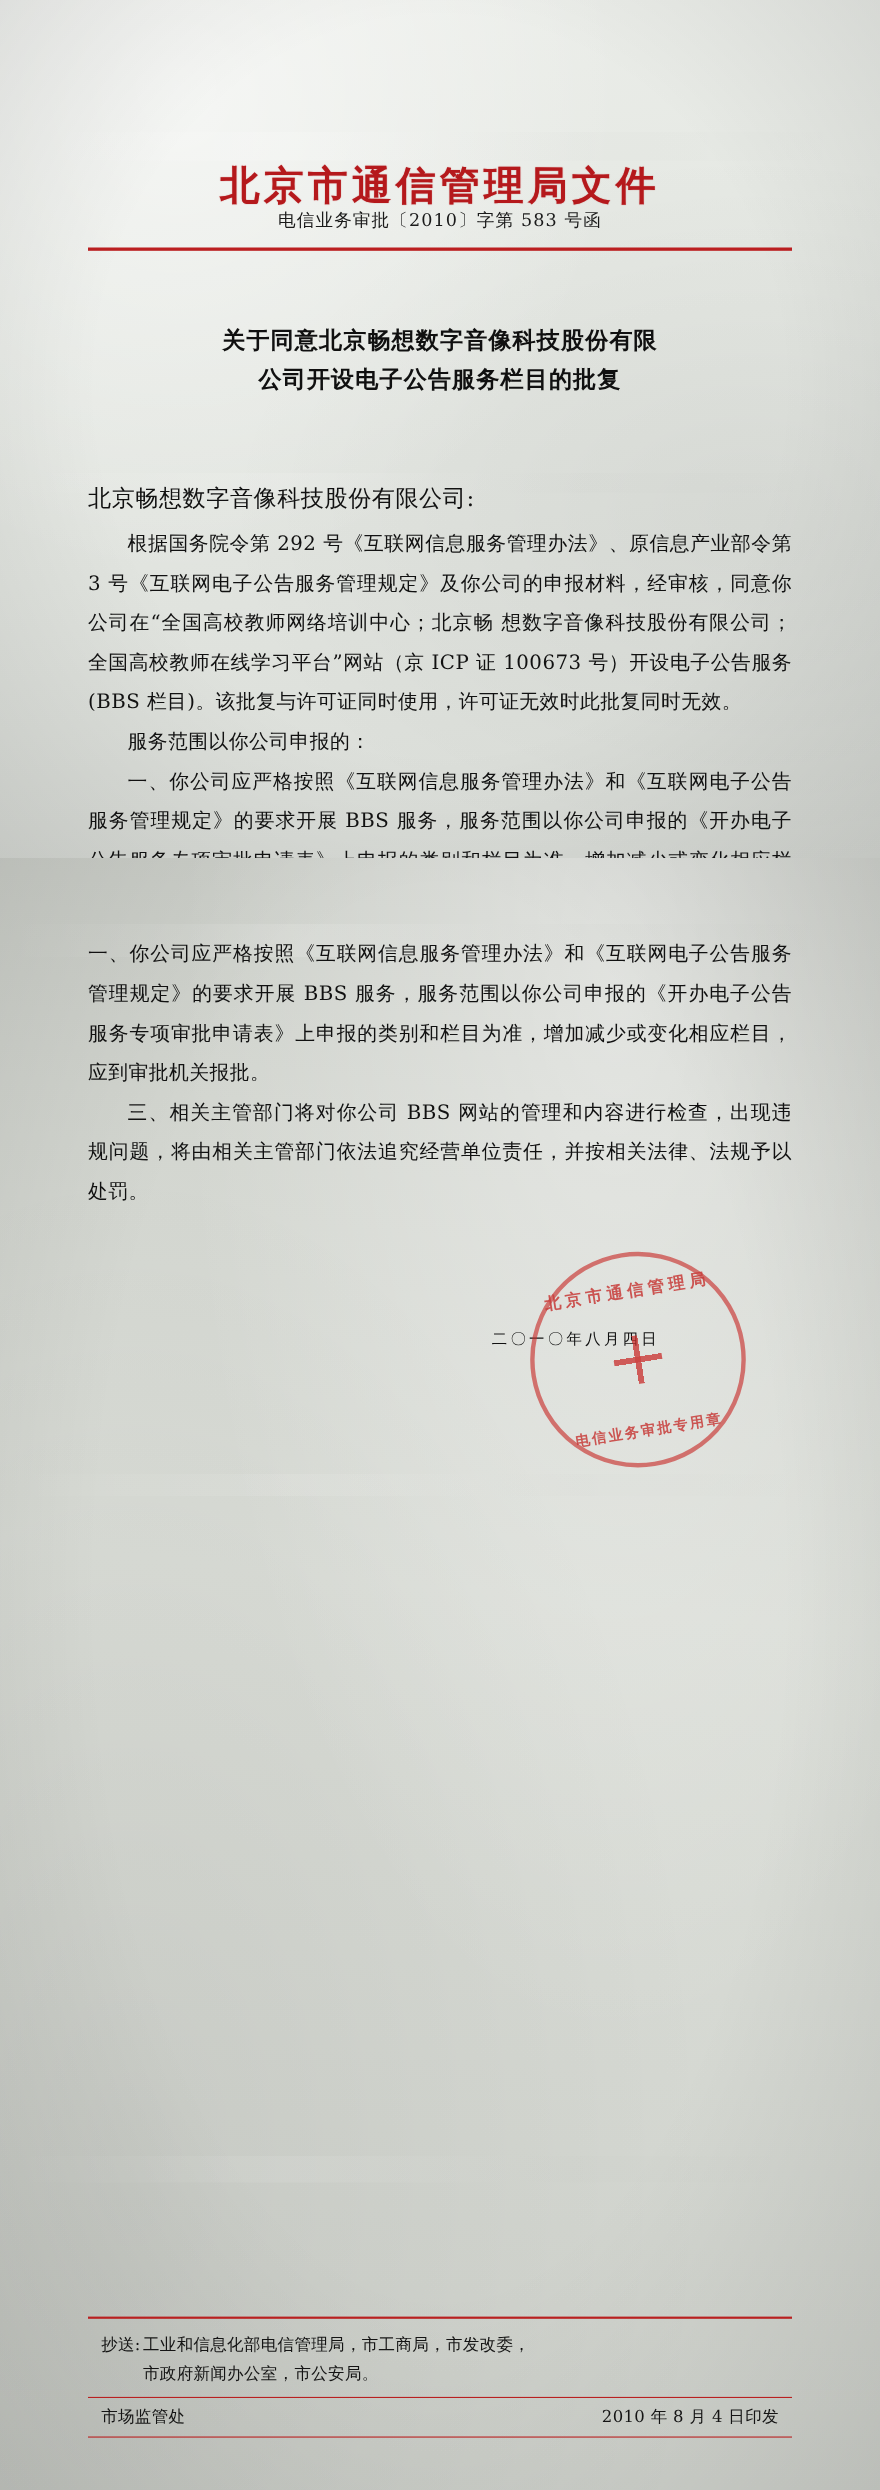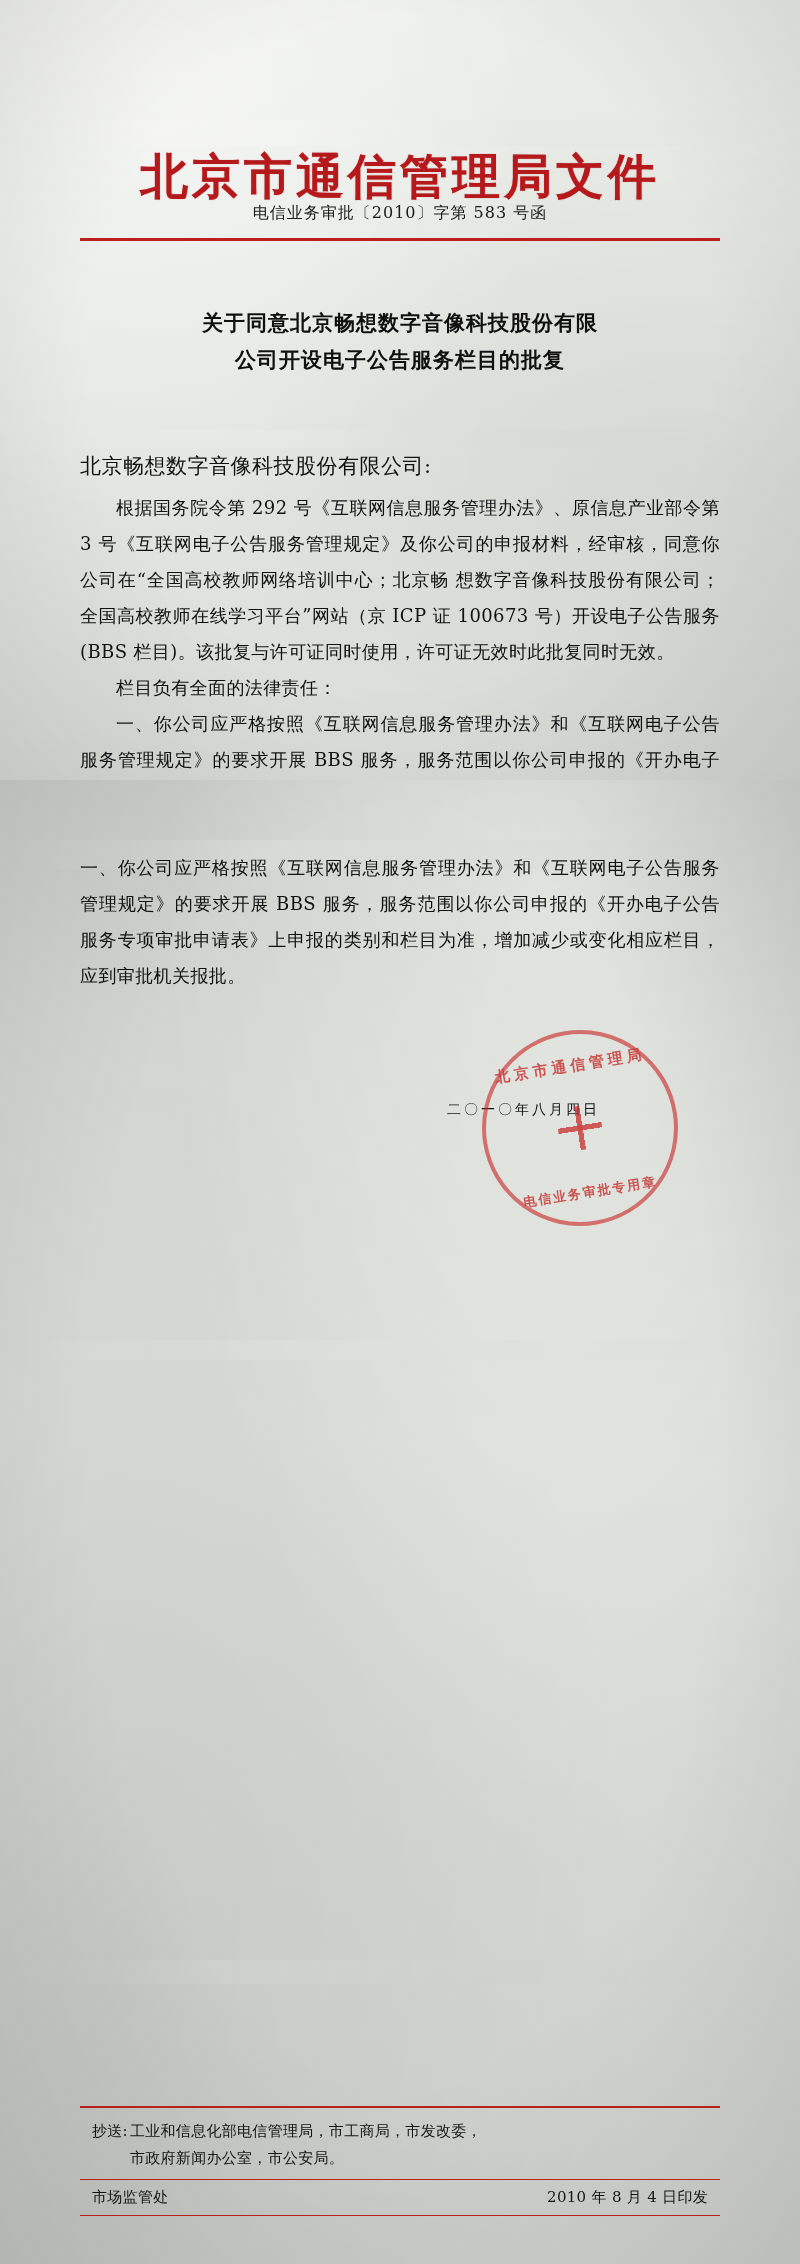--- a/index.html
+++ b/index.html
@@ -55,21 +55,21 @@
     position: relative;
     margin: 0 auto;
     width: 640px;
   }
 
   .doc-title {
     text-align: center;
     color: #b5191c;
     font-family: "DejaVu Serif", "Liberation Serif", serif;
     font-weight: bold;
-    font-size: 48px;
+    font-size: 36px;
     letter-spacing: 4px;
     line-height: 1.1;
     padding-top: 150px;
     text-shadow: 0 0 1px rgba(181,25,28,0.6);
   }
 
   .doc-number {
     text-align: center;
     font-size: 16px;
     color: #1a1a1a;
@@ -218,35 +218,36 @@
   <div class="content">
     <div class="subject">
       <div>关于同意北京畅想数字音像科技股份有限</div>
       <div>公司开设电子公告服务栏目的批复</div>
     </div>
 
     <div class="addressee">北京畅想数字音像科技股份有限公司:</div>
 
     <div class="top-body">
       <p class="body-par indent">根据国务院令第 292 号《互联网信息服务管理办法》、原信息产业部令第 3 号《互联网电子公告服务管理规定》及你公司的申报材料，经审核，同意你公司在“全国高校教师网络培训中心；北京畅 想数字音像科技股份有限公司；全国高校教师在线学习平台”网站（京 ICP 证 100673 号）开设电子公告服务(BBS 栏目)。该批复与许可证同时使用，许可证无效时此批复同时无效。</p>
-      <p class="body-par indent">栏目负有全面的法律责任：</p>
+      <p class="body-par indent">服务范围以你公司申报的：</p>
       <p class="body-par indent">一、你公司应严格按照《互联网信息服务管理办法》和《互联网电子公告服务管理规定》的要求开展 BBS 服务，服务范围以你公司申报的《开办电子公告服务专项审批申请表》上申报的类别和栏目为准，增加减少或变化相应栏目，应到审批机关报批。</p>
     </div>
   </div>
 </div>
 
 <div class="page" id="sheet-bottom">
   <div class="crease" style="left:0;top:60px;width:800px;height:30px;opacity:.3;"></div>
   <div class="crease" style="left:0;top:560px;width:800px;height:20px;opacity:.22;"></div>
   <div class="crease" style="left:0;top:1180px;width:800px;height:24px;opacity:.2;"></div>
   <div class="vignette"></div>
 
   <div class="bottom-content">
     <p class="body-par" style="visibility:hidden;height:0;overflow:hidden;margin:0;">一、你公司应严格按照《互联网信息服务管理办法》和《互联网电子公告服务管理规定》的要求开展 BBS 服务，服务范围以你公司申报的《开办电子公告服务专项审批申请表》上申报的类别和栏目为准，增加减少或变化相应栏目，应到审批机关报批。</p>
     <p class="body-par">一、你公司应严格按照《互联网信息服务管理办法》和《互联网电子公告服务管理规定》的要求开展 BBS 服务，服务范围以你公司申报的《开办电子公告服务专项审批申请表》上申报的类别和栏目为准，增加减少或变化相应栏目，应到审批机关报批。</p>
+    <p class="body-par indent">三、相关主管部门将对你公司 BBS 网站的管理和内容进行检查，出现违规问题，将由相关主管部门依法追究经营单位责任，并按相关法律、法规予以处罚。</p>
 
     <div class="sign-area">
       <div class="sign-date">二〇一〇年八月四日</div>
       <div class="seal">
         <div class="seal-text-top">北京市通信管理局</div>
         <div class="seal-text-bottom">电信业务审批专用章</div>
       </div>
     </div>
   </div>
 

